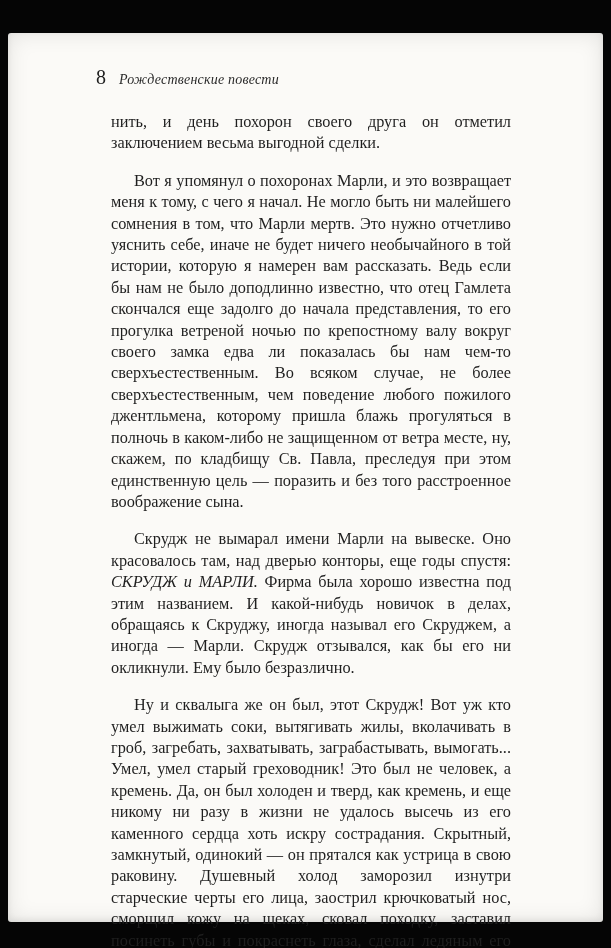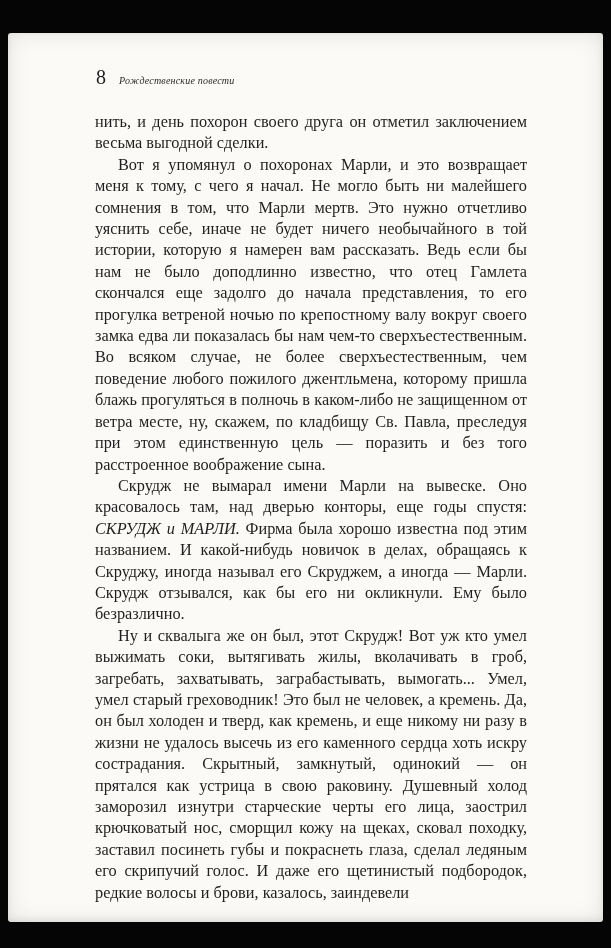--- a/index.html
+++ b/index.html
@@ -33,29 +33,29 @@
       align-items:baseline;
       gap:13px;
     }
     .pagenum{
       font-size:20px;
       line-height:24px;
       color:var(--ink);
     }
     .running{
       font-style:italic;
-      font-size:10px;
+      font-size:14px;
       color:#2a2a2a;
       letter-spacing:0.2px;
     }
     .text-block{
       margin:22px 76px 0 87px;
     }
     .para{
-      margin:0;
+      margin:16px;
       text-align:justify;
       font-size:16.3px;
       line-height:21.4px;
       color:var(--ink);
       hyphens:auto;
       -webkit-hyphens:auto;
     }
     .para.indent{
       text-indent:23px;
     }

